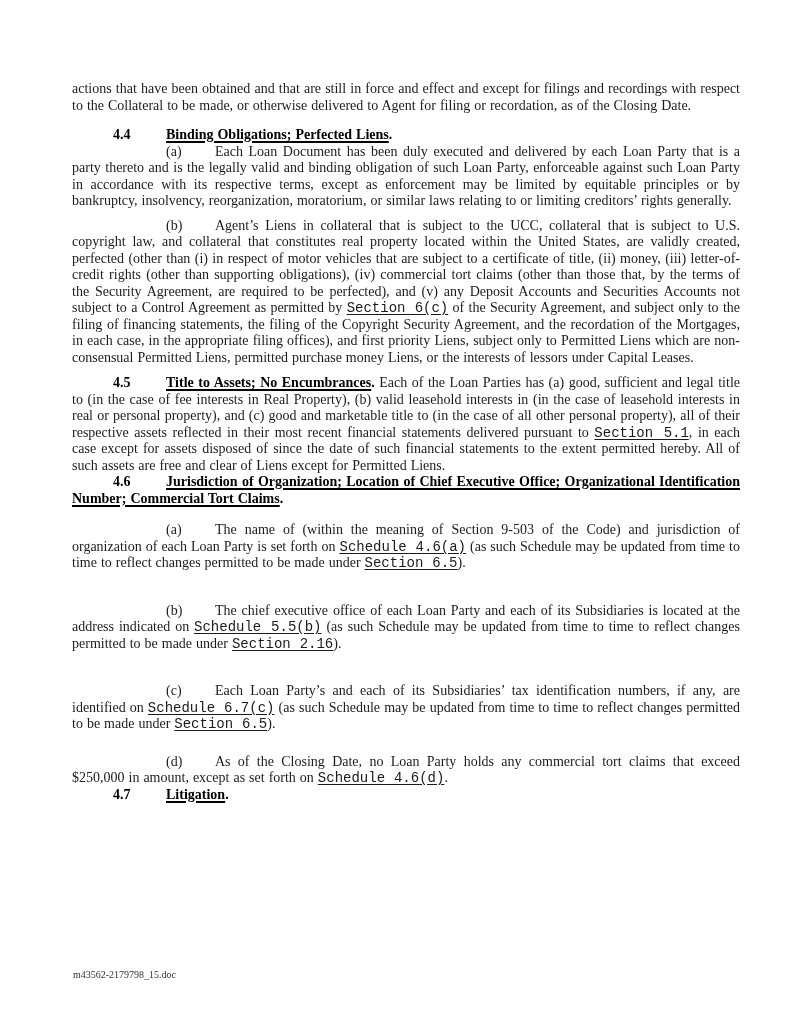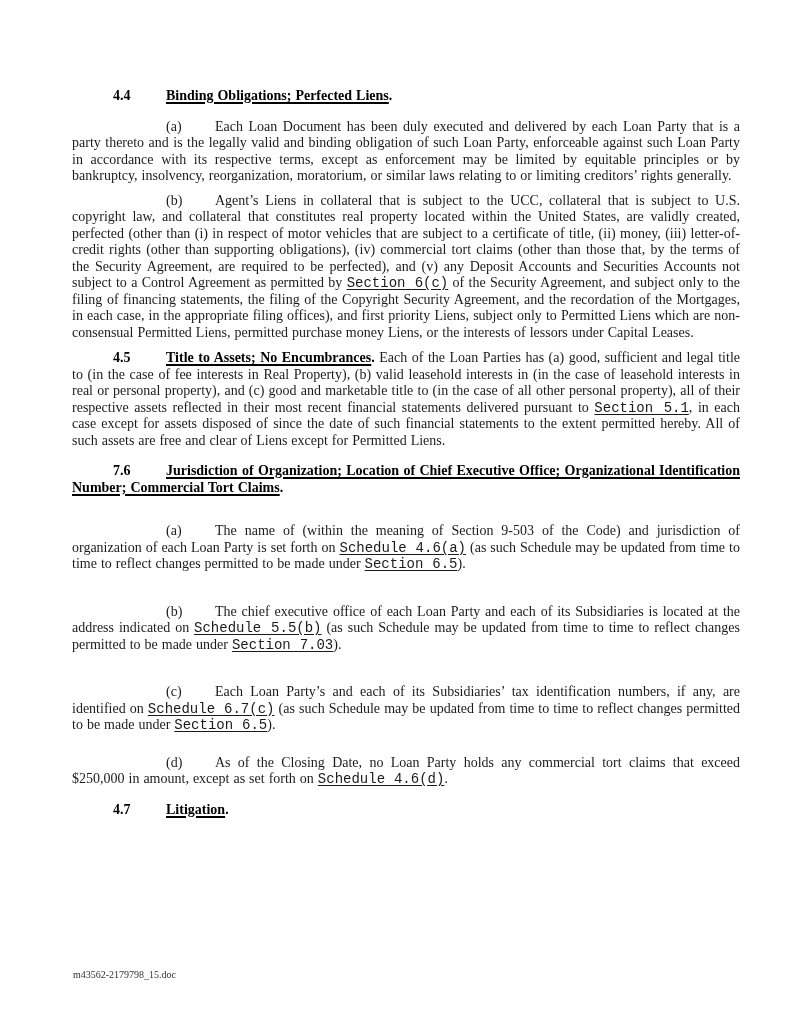--- a/index.html
+++ b/index.html
@@ -13,23 +13,23 @@
   }
   .content {
     position:absolute; left:72px; top:81px; width:668px;
     font-size:14px; line-height:16.5px;
     text-align:justify;
     word-spacing:0.5px;
   }
   p { margin:0; }
   .mt8  { margin-top:8px; }
   .mt9  { margin-top:9px; }
-  .mt13 { margin-top:7px; }
-  .mt14 { margin-top:14px; }
-  .mt15 { margin-top:27px; }
+  .mt13 { margin-top:13px; }
+  .mt14 { }
+  .mt15 { margin-top:15px; }
   .mt21 { margin-top:21px; }
   .mt31 { margin-top:31px; }
   .numpara { text-indent:41px; }
   .sub { text-indent:94px; }
   .num { display:inline-block; width:53px; text-indent:0; }
   .sub-label { display:inline-block; width:49px; text-indent:0; }
   .bu {
     font-weight:bold;
     text-decoration:underline;
     text-decoration-thickness:1.5px;
@@ -47,34 +47,35 @@
     font-size:10px; color:#333;
     font-family:"Liberation Serif","DejaVu Serif",serif;
   }
 </style>
 </head>
 <body>
 
 <div class="page">
   <div class="content">
 
+    <p class="para">actions that have been obtained and that are still in force and effect and except for filings and recordings with respect to the Collateral to be made, or otherwise delivered to Agent for filing or recordation, as of the Closing Date.</p>
 
     <p class="numpara mt13"><span class="num b">4.4</span><span class="bu">Binding Obligations; Perfected Liens</span><span class="b">.</span></p>
 
     <p class="sub mt14"><span class="sub-label">(a)</span><span>Each Loan Document has been duly executed and delivered by each Loan Party that is a party thereto and is the legally valid and binding obligation of such Loan Party, enforceable against such Loan Party in accordance with its respective terms, except as enforcement may be limited by equitable principles or by bankruptcy, insolvency, reorganization, moratorium, or similar laws relating to or limiting creditors’ rights generally.</span></p>
 
     <p class="sub mt8"><span class="sub-label">(b)</span><span>Agent’s Liens in collateral that is subject to the UCC, collateral that is subject to U.S. copyright law, and collateral that constitutes real property located within the United States, are validly created, perfected (other than (i) in respect of motor vehicles that are subject to a certificate of title, (ii) money, (iii) letter-of-credit rights (other than supporting obligations), (iv) commercial tort claims (other than those that, by the terms of the Security Agreement, are required to be perfected), and (v) any Deposit Accounts and Securities Accounts not subject to a Control Agreement as permitted by </span><span class="ref">Section 6(c)</span><span> of the Security Agreement, and subject only to the filing of financing statements, the filing of the Copyright Security Agreement, and the recordation of the Mortgages, in each case, in the appropriate filing offices), and first priority Liens, subject only to Permitted Liens which are non-consensual Permitted Liens, permitted purchase money Liens, or the interests of lessors under Capital Leases.</span></p>
 
     <p class="numpara mt9"><span class="num b">4.5</span><span class="bu">Title to Assets; No Encumbrances</span><span class="b">.</span><span>  Each of the Loan Parties has (a) good, sufficient and legal title to (in the case of fee interests in Real Property), (b) valid leasehold interests in (in the case of leasehold interests in real or personal property), and (c) good and marketable title to (in the case of all other personal property), all of their respective assets reflected in their most recent financial statements delivered pursuant to </span><span class="ref">Section 5.1</span><span>, in each case except for assets disposed of since the date of such financial statements to the extent permitted hereby.  All of such assets are free and clear of Liens except for Permitted Liens.</span></p>
 
-    <p class="numpara mt14"><span class="num b">7.6</span><span class="bu">Jurisdiction of Organization; Location of Chief Executive Office; Organizational Identification Number; Commercial Tort Claims</span><span class="b">.</span></p>
+    <p class="numpara mt14"><span class="num b">4.6</span><span class="bu">Jurisdiction of Organization; Location of Chief Executive Office; Organizational Identification Number; Commercial Tort Claims</span><span class="b">.</span></p>
 
     <p class="sub mt15"><span class="sub-label">(a)</span><span>The name of (within the meaning of Section 9-503 of the Code) and jurisdiction of organization of each Loan Party is set forth on </span><span class="ref">Schedule 4.6(a)</span><span> (as such Schedule may be updated from time to time to reflect changes permitted to be made under </span><span class="ref">Section 6.5</span><span>).</span></p>
 
-    <p class="sub mt31"><span class="sub-label">(b)</span><span>The chief executive office of each Loan Party and each of its Subsidiaries is located at the address indicated on </span><span class="ref">Schedule 5.5(b)</span><span> (as such Schedule may be updated from time to time to reflect changes permitted to be made under </span><span class="ref">Section 7.03</span><span>).</span></p>
+    <p class="sub mt31"><span class="sub-label">(b)</span><span>The chief executive office of each Loan Party and each of its Subsidiaries is located at the address indicated on </span><span class="ref">Schedule 5.5(b)</span><span> (as such Schedule may be updated from time to time to reflect changes permitted to be made under </span><span class="ref">Section 2.16</span><span>).</span></p>
 
     <p class="sub mt31"><span class="sub-label">(c)</span><span>Each Loan Party’s and each of its Subsidiaries’ tax identification numbers, if any, are identified on </span><span class="ref">Schedule 6.7(c)</span><span> (as such Schedule may be updated from time to time to reflect changes permitted to be made under </span><span class="ref">Section 6.5</span><span>).</span></p>
 
     <p class="sub mt21"><span class="sub-label">(d)</span><span>As of the Closing Date, no Loan Party holds any commercial tort claims that exceed $250,000 in amount, except as set forth on </span><span class="ref">Schedule 4.6(d)</span><span>.</span></p>
 
     <p class="numpara mt14"><span class="num b">4.7</span><span class="bu">Litigation</span><span class="b">.</span></p>
 
   </div>
 
   <div class="filename">m43562-2179798_15.doc</div>

